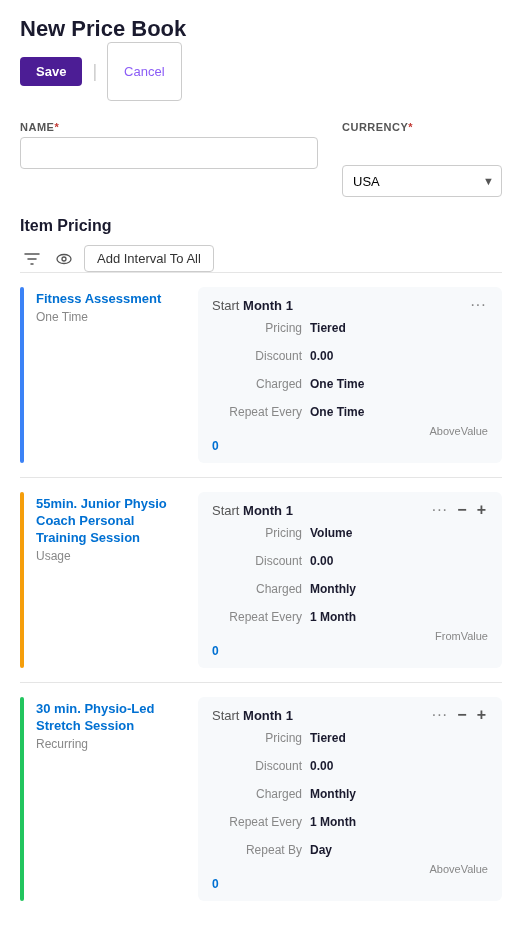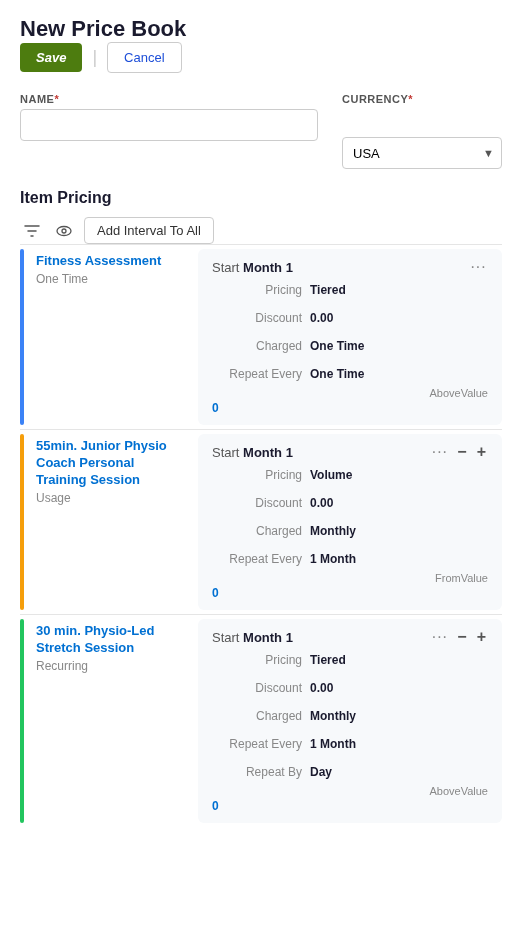--- a/index.html
+++ b/index.html
@@ -17,36 +17,35 @@
       font-weight: 700;
       color: #1a1a2e;
     }
     .toolbar {
       display: flex;
       align-items: center;
       gap: 8px;
       margin-bottom: 20px;
     }
     .btn-save {
-      background: #4d7c0f;
+      background: #4c1d95;
       color: #fff;
       border: none;
       border-radius: 4px;
       padding: 7px 16px;
       font-size: 13px;
       font-weight: 600;
       cursor: pointer;
-      font-style: italic;
     }
     .btn-cancel {
       background: #fff;
-      color: #1d4ed8;
+      color: #8b5cf6;
       border: 1px solid #ccc;
       border-radius: 4px;
-      padding: 7px 16px;
+      padding: 21px 16px;
       font-size: 13px;
       cursor: pointer;
     }
     .separator { color: #ccc; font-size: 18px; margin: 0 2px; }
     .form-row {
       display: flex;
       gap: 24px;
       margin-bottom: 20px;
     }
     .form-group { display: flex; flex-direction: column; }
@@ -122,21 +121,21 @@
       padding: 5px 12px;
       font-size: 13px;
       cursor: pointer;
       color: #333;
     }
     .pricing-items { display: flex; flex-direction: column; gap: 0; }
     .pricing-item {
       display: flex;
       align-items: flex-start;
       border-top: 1px solid #e5e5e5;
-      padding: 4px 0;
+      padding: 14px 0;
       gap: 12px;
     }
     .item-left-bar {
       width: 4px;
       border-radius: 2px;
       align-self: stretch;
       min-height: 100px;
       flex-shrink: 0;
     }
     .item-info {

